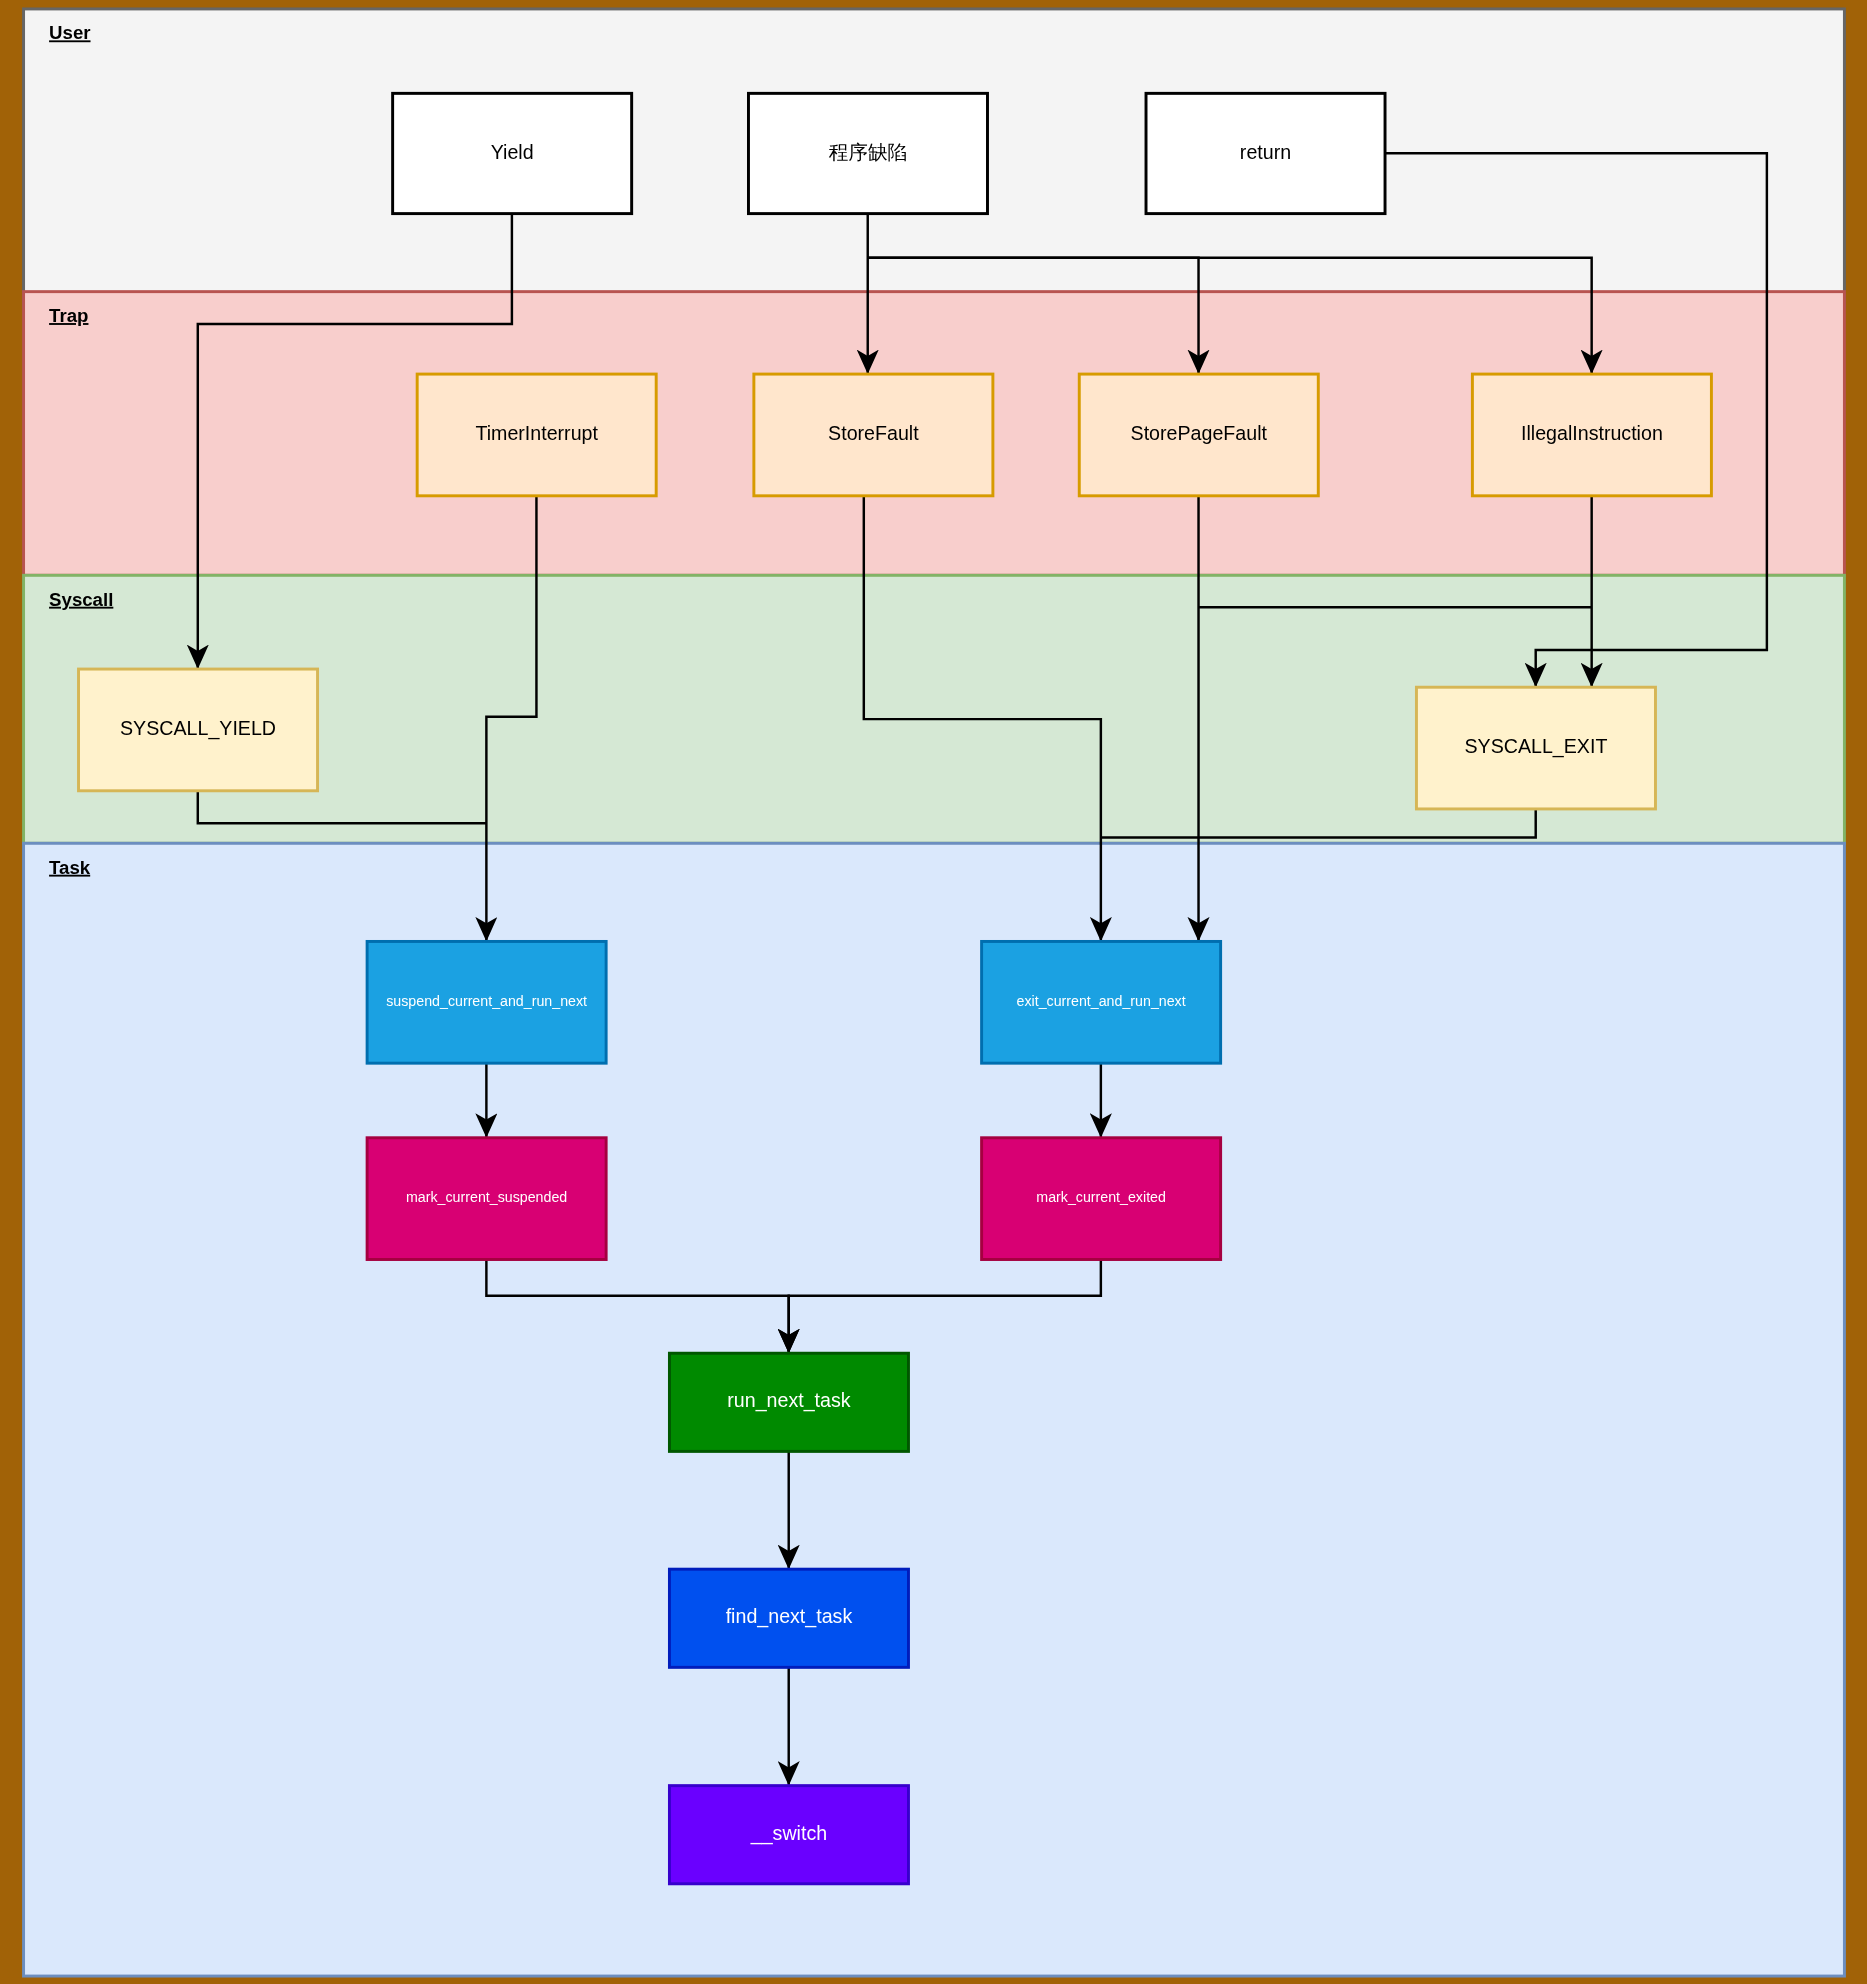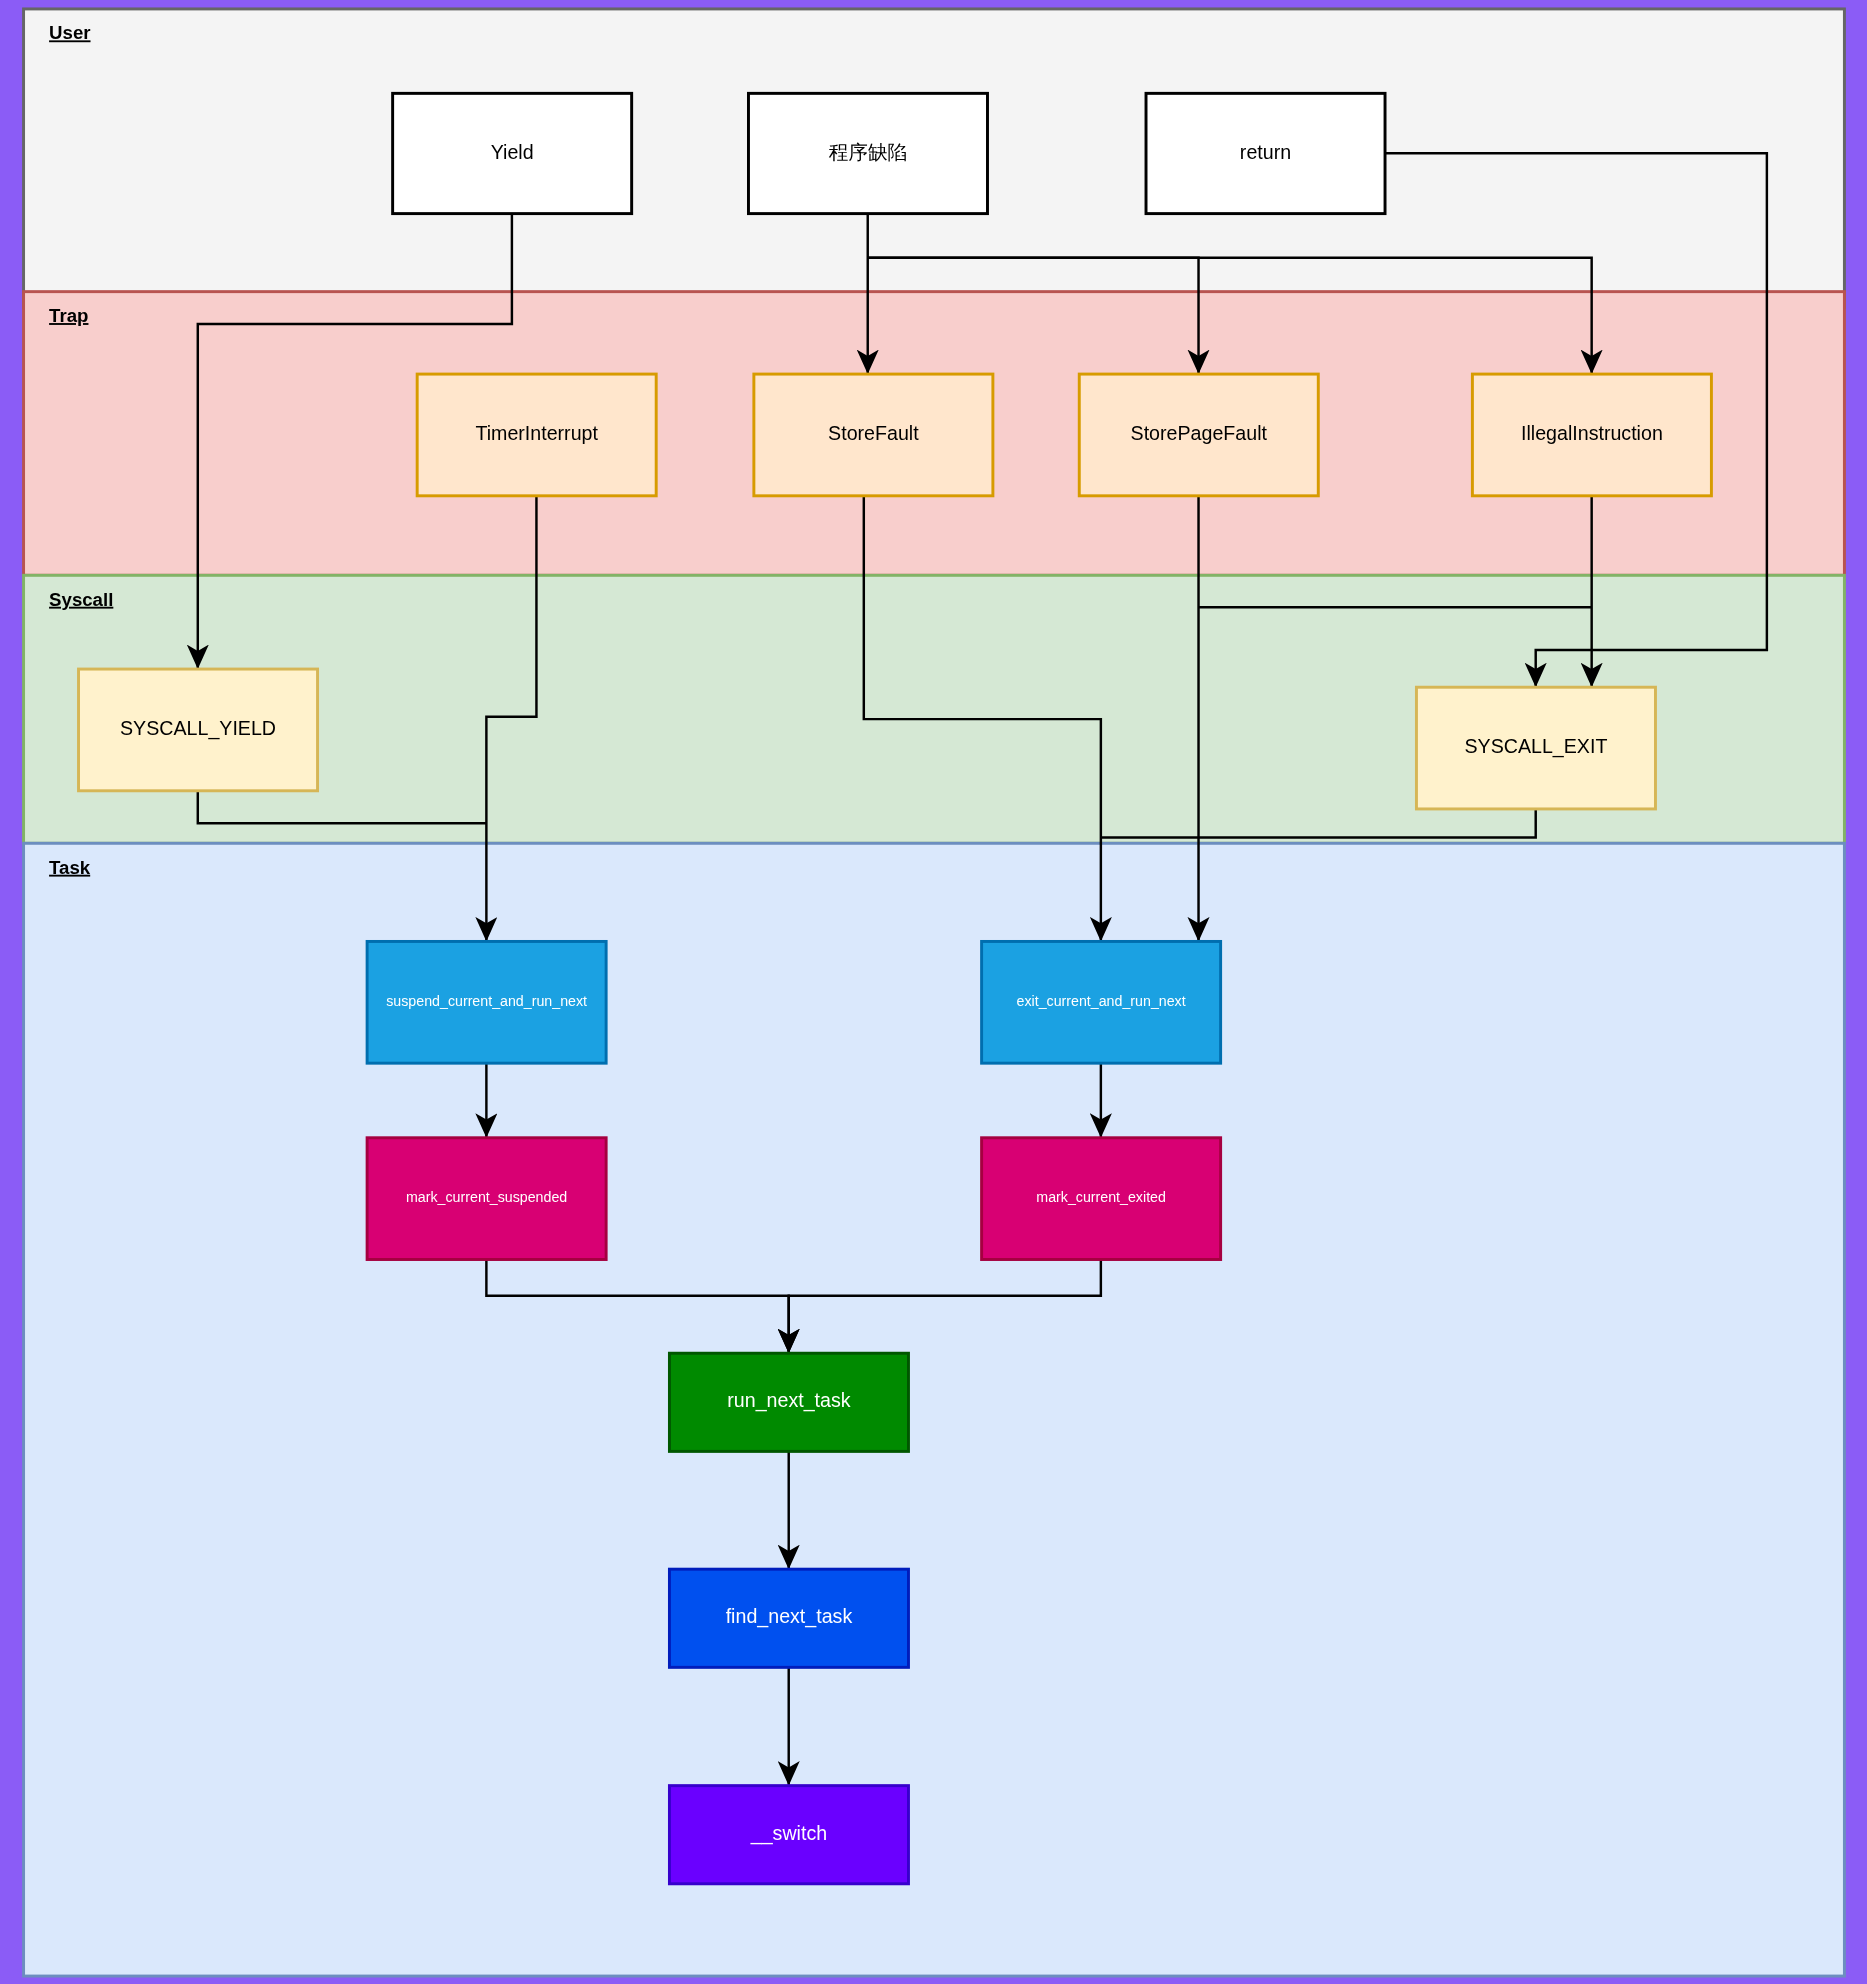--- a/index.html
+++ b/index.html
@@ -4,21 +4,21 @@
 <style>
   html, body {
     margin: 0;
     padding: 0;
     background: #ffffff;
   }
   #canvas-wrap {
     width: 1867px;
     height: 1985px;
     position: relative;
-    background: #8b5cf6;
+    background: #a16207;
     font-family: "Liberation Sans", sans-serif;
   }
   svg.diagram {
     display: block;
     width: 1867px;
     height: 1985px;
   }
   .lane-label {
     font-family: "Liberation Sans", sans-serif;
     font-weight: bold;

